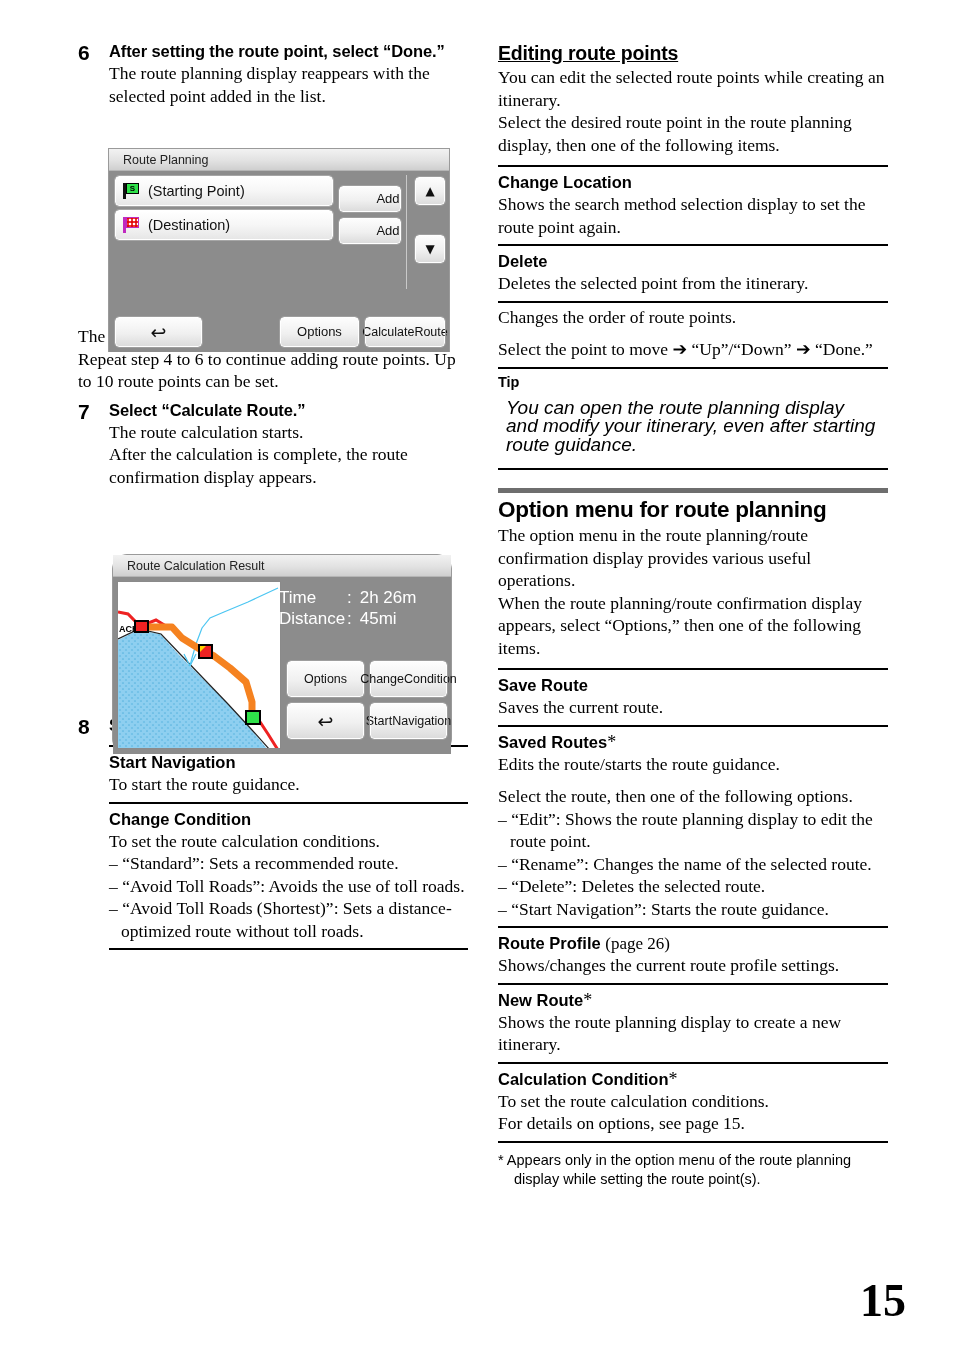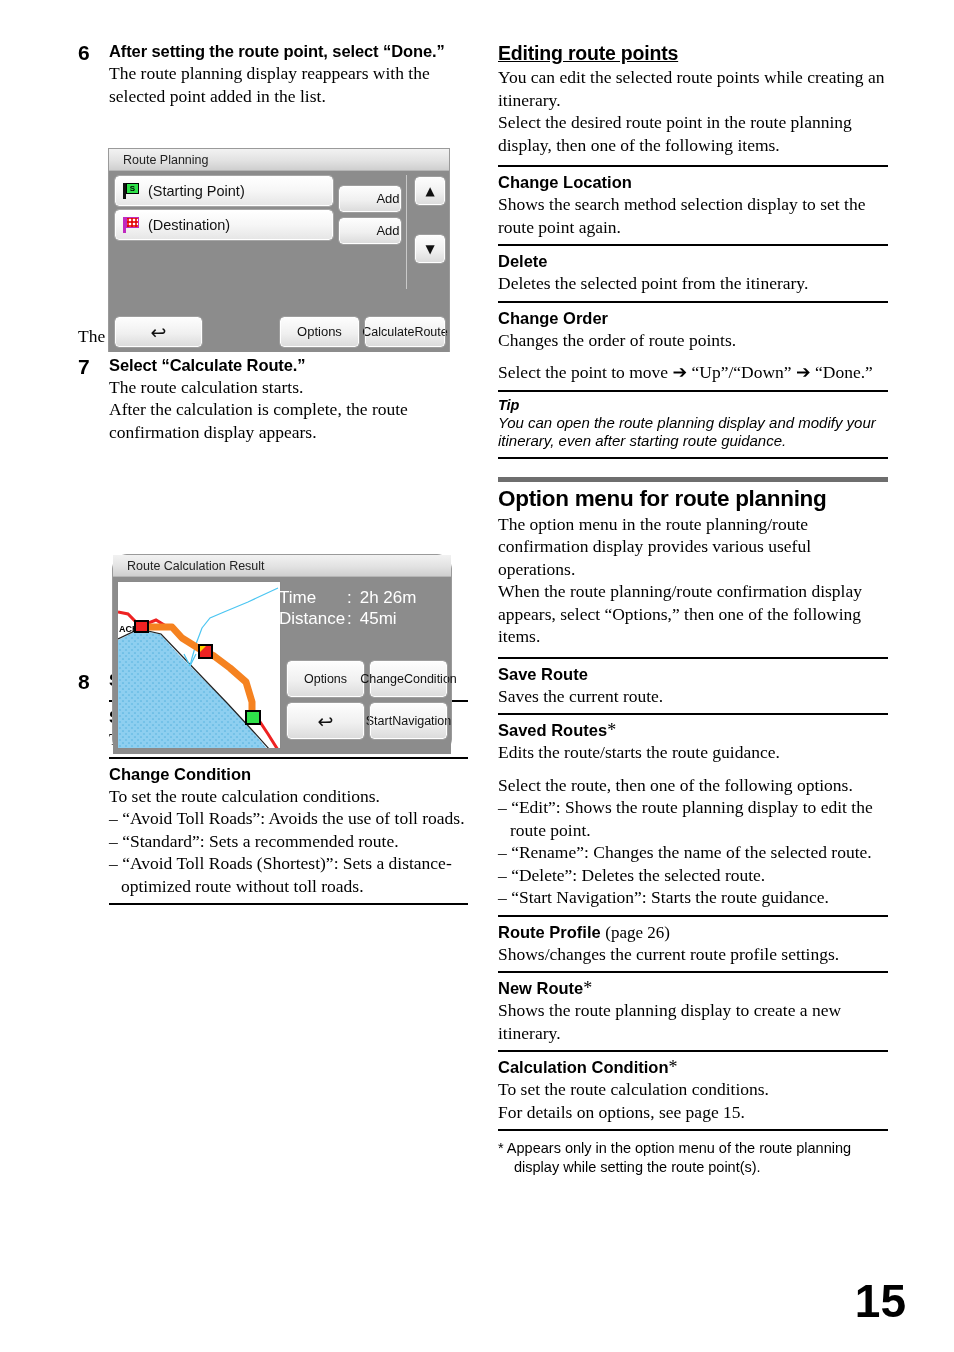--- a/index.html
+++ b/index.html
@@ -90,31 +90,30 @@
   }
   .hang {
     padding-left: 12px;
     text-indent: -12px;
   }
 
   
   .tip-title {
     font-family: "Liberation Sans", sans-serif;
     font-weight: bold;
-    font-style: italic;
     font-size: 14.5px;
     line-height: 18px;
     margin: 1px 0 0 0;
   }
   .tip-body {
     font-family: "Liberation Sans", sans-serif;
     font-style: italic;
-    font-size: 15px;
+    font-size: 19px;
     line-height: 18.5px;
-    margin: 0;
+    margin: 8px;
   }
 
   
   .section-bar {
     height: 5px;
     background: #6e6e6e;
     margin-top: 18px;
   }
   .section-title {
     font-family: "Liberation Sans", sans-serif;
@@ -142,21 +141,21 @@
     margin-top: 8px;
     padding-left: 16px;
     text-indent: -16px;
   }
 
   
   .page-number {
     position: absolute;
     right: 48px;
     bottom: 28px;
-    font-family: Liberation Sans, sans-serif;
+    font-family: Liberation Serif, serif;
     font-weight: bold;
     font-size: 46px;
     line-height: 46px;
   }
 
   
   .shot {
     position: absolute;
     border: 1px solid #9a9a9a;
     box-sizing: border-box;
@@ -365,20 +364,21 @@
 
     <div class="step">
       <div class="step-num">6</div>
       <div class="step-title">After setting the route point, select “Done.”</div>
       <p class="body-text para">The route planning display reappears with the selected point added in the list.</p>
     </div>
 
     <div style="height:214px"></div>
 
     <p class="body-text para">The last setting is listed as the final destination.</p>
+    <p class="body-text para">Repeat step 4 to 6 to continue adding route points. Up to 10 route points can be set.</p>
 
     <div class="step" style="margin-top:6px">
       <div class="step-num">7</div>
       <div class="step-title">Select “Calculate Route.”</div>
       <p class="body-text para">The route calculation starts.</p>
       <p class="body-text para">After the calculation is complete, the route confirmation display appears.</p>
     </div>
 
     <div style="height:222px"></div>
 
@@ -390,22 +390,22 @@
     <div class="defs" style="margin-left:31px; width:359px">
 
       <div class="defblock">
         <p class="defterm">Start Navigation</p>
         <p class="defdesc">To start the route guidance.</p>
       </div>
 
       <div class="defblock">
         <p class="defterm">Change Condition</p>
         <p class="defdesc">To set the route calculation conditions.</p>
+        <p class="defdesc hang">– “Standard”: Sets a recommended route.</p>
         <p class="defdesc hang">– “Avoid Toll Roads”: Avoids the use of toll roads.</p>
-        <p class="defdesc hang">– “Standard”: Sets a recommended route.</p>
         <p class="defdesc hang">– “Avoid Toll Roads (Shortest)”: Sets a distance-optimized route without toll roads.</p>
       </div>
 
     </div>
   </div>
 
   <div class="col col-right">
 
     <h2 class="sub-heading">Editing route points</h2>
     <p class="body-text para">You can edit the selected route points while creating an itinerary.</p>
@@ -417,21 +417,20 @@
         <p class="defterm">Change Location</p>
         <p class="defdesc">Shows the search method selection display to set the route point again.</p>
       </div>
 
       <div class="defblock">
         <p class="defterm">Delete</p>
         <p class="defdesc">Deletes the selected point from the itinerary.</p>
       </div>
 
       <div class="defblock">
-        <p class="defterm">Change Order</p>
         <p class="defdesc">Changes the order of route points.</p>
         <p class="defdesc" style="margin-top:10px">Select the point to move ➔ “Up”/“Down” ➔ “Done.”</p>
       </div>
 
       <div class="defblock">
         <p class="tip-title">Tip</p>
         <p class="tip-body">You can open the route planning display and modify your itinerary, even after starting route guidance.</p>
       </div>
     </div>
 

